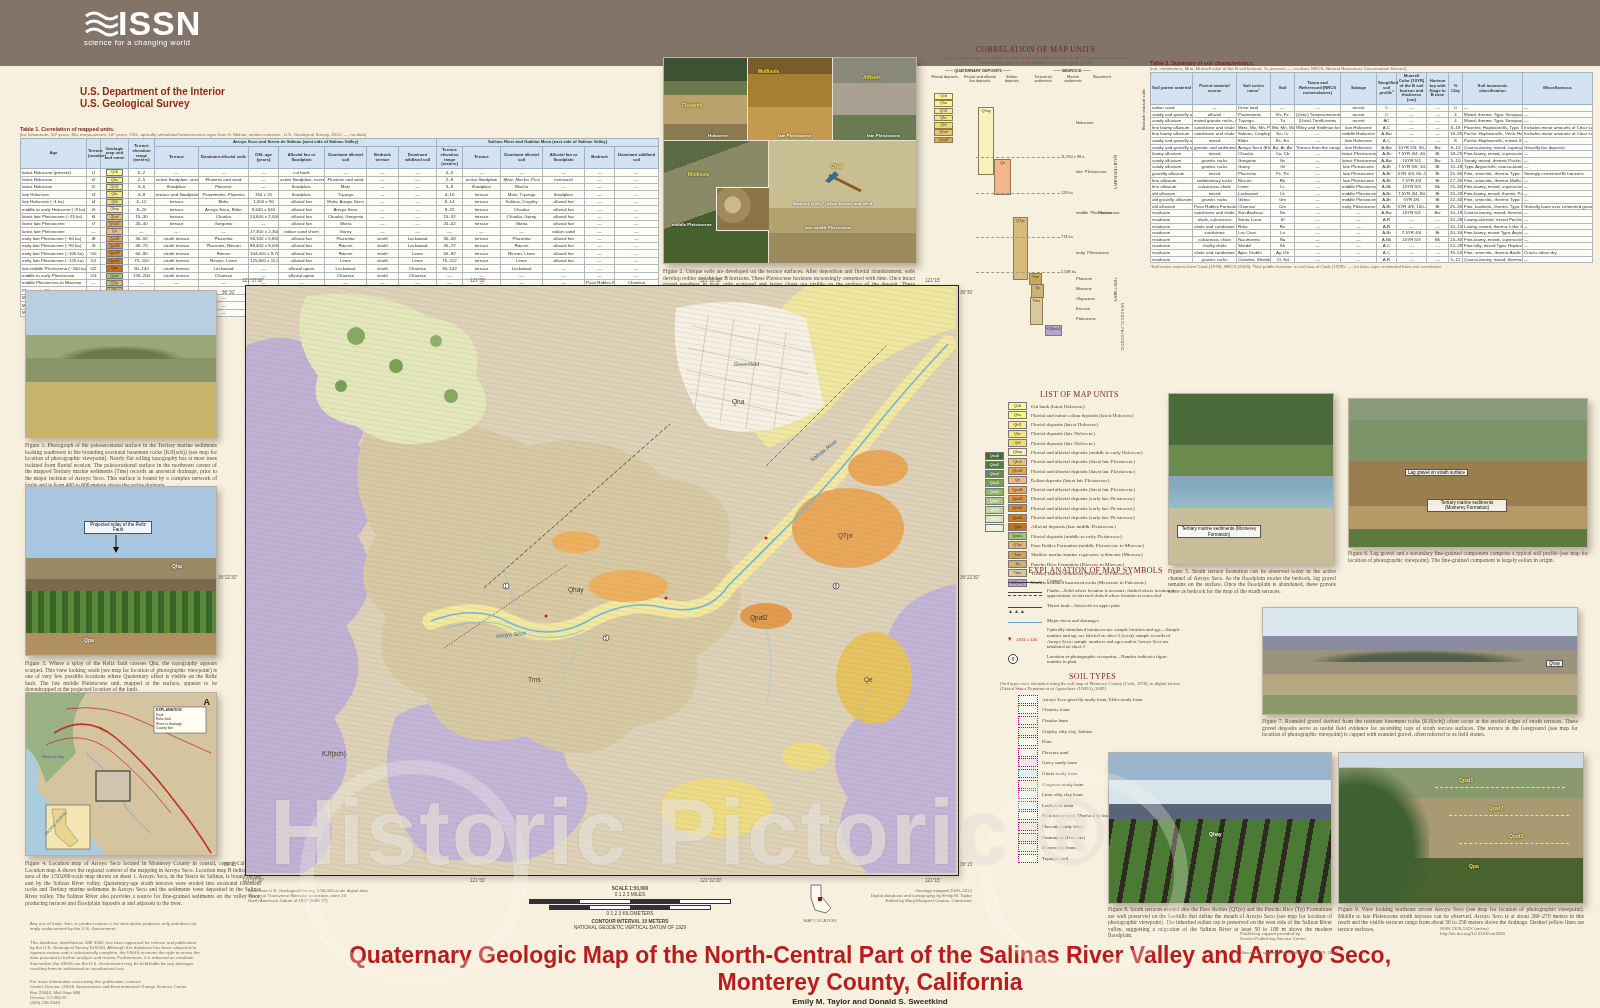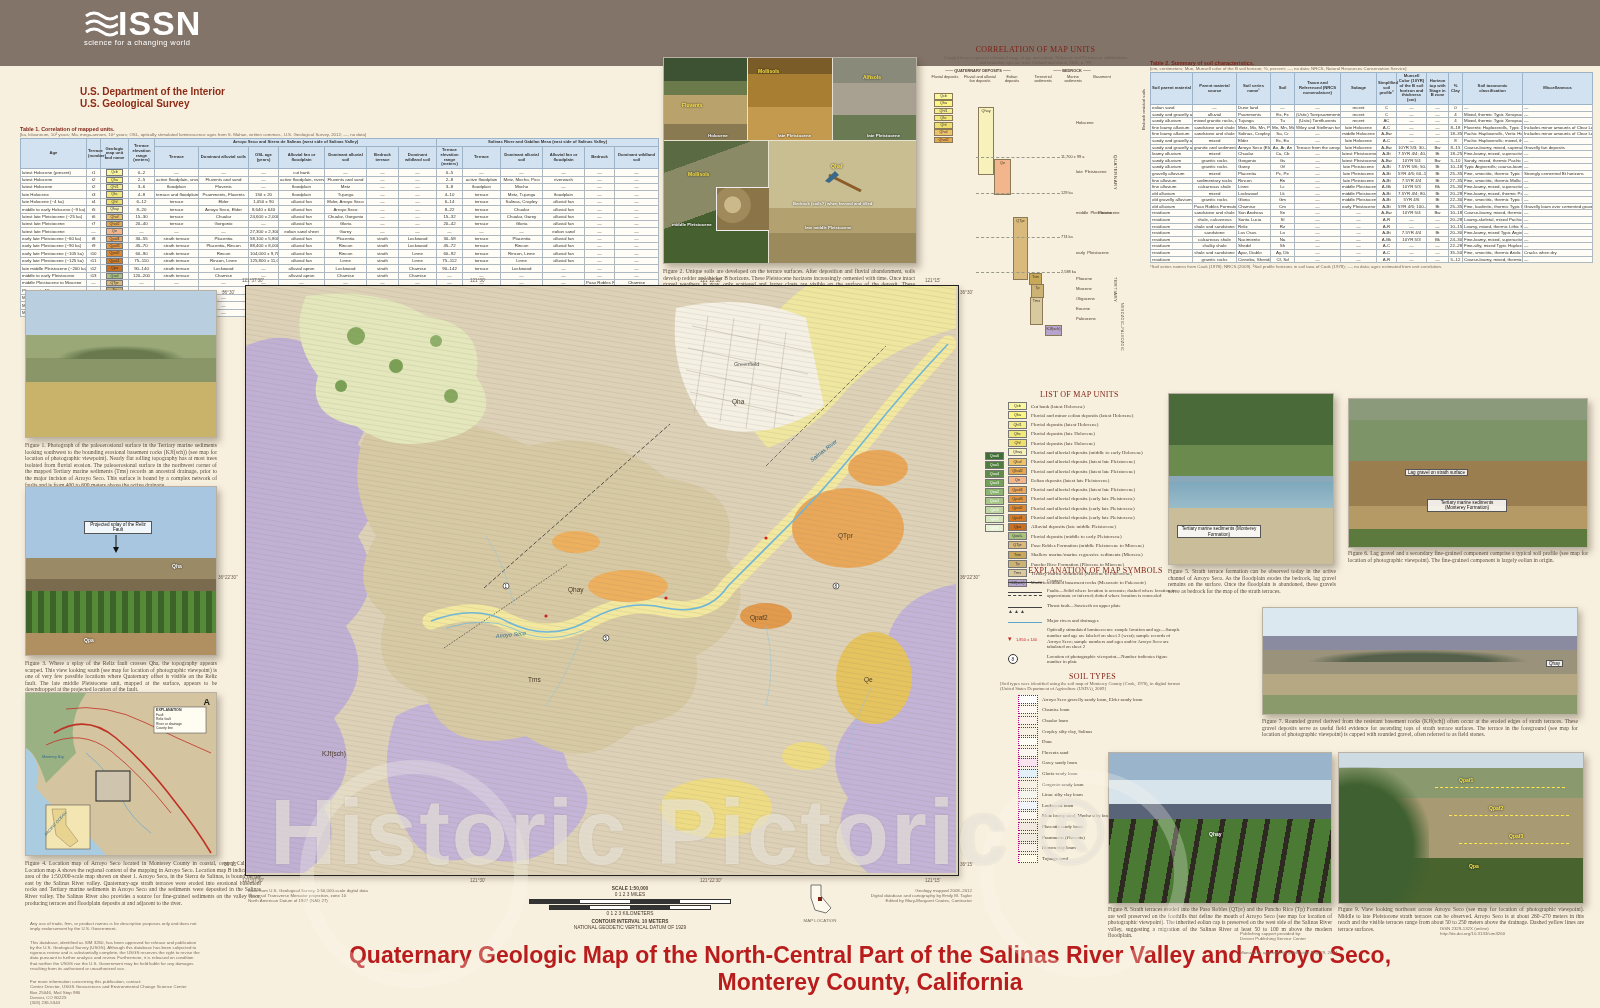--- a/index.html
+++ b/index.html
@@ -1530,20 +1530,21 @@
   <span class="plabel" style="left:130px;top:110px;">Qpa</span>
 </div>
 <div class="abs cap" style="left:1338px;top:906px;width:246px;">Figure 9.  View looking northeast across Arroyo Seco (see map for location of photographic viewpoint).  Middle to late Pleistocene strath terraces can be observed.  Arroyo Seco is at about 260–270 meters in this reach and the visible terraces range from about 50 to 250 meters above the drainage.  Dashed yellow lines are terrace surfaces.</div>
 
 <div class="abs wm-circle" style="left:300px;top:760px;width:200px;height:200px;"></div>
 <div class="abs wm-circle" style="left:980px;top:770px;width:180px;height:180px;"></div>
 <div class="abs wm">Historic Pictoric ®</div>
 
 <div class="abs" style="left:300px;top:942px;width:1140px;">
   <div class="title-main">Quaternary Geologic Map of the North-Central Part of the Salinas River Valley and Arroyo Seco, Monterey County, California</div>
+  <div class="title-sub">Emily M. Taylor and Donald S. Sweetkind</div>
 </div>
 
 <div class="abs fine" style="left:1240px;top:926px;width:150px;white-space:pre-line;">
   <div style="margin-bottom:3px;">Publishing support provided by:
 Denver Publishing Service Center</div>
   <div>Manuscript approved for publication May 29, 2014</div>
 </div>
 <div class="abs fine" style="left:1440px;top:926px;width:150px;">
   <div>ISSN 2329-132X (online)</div>
   <div>http://dx.doi.org/10.3133/sim3260</div>

